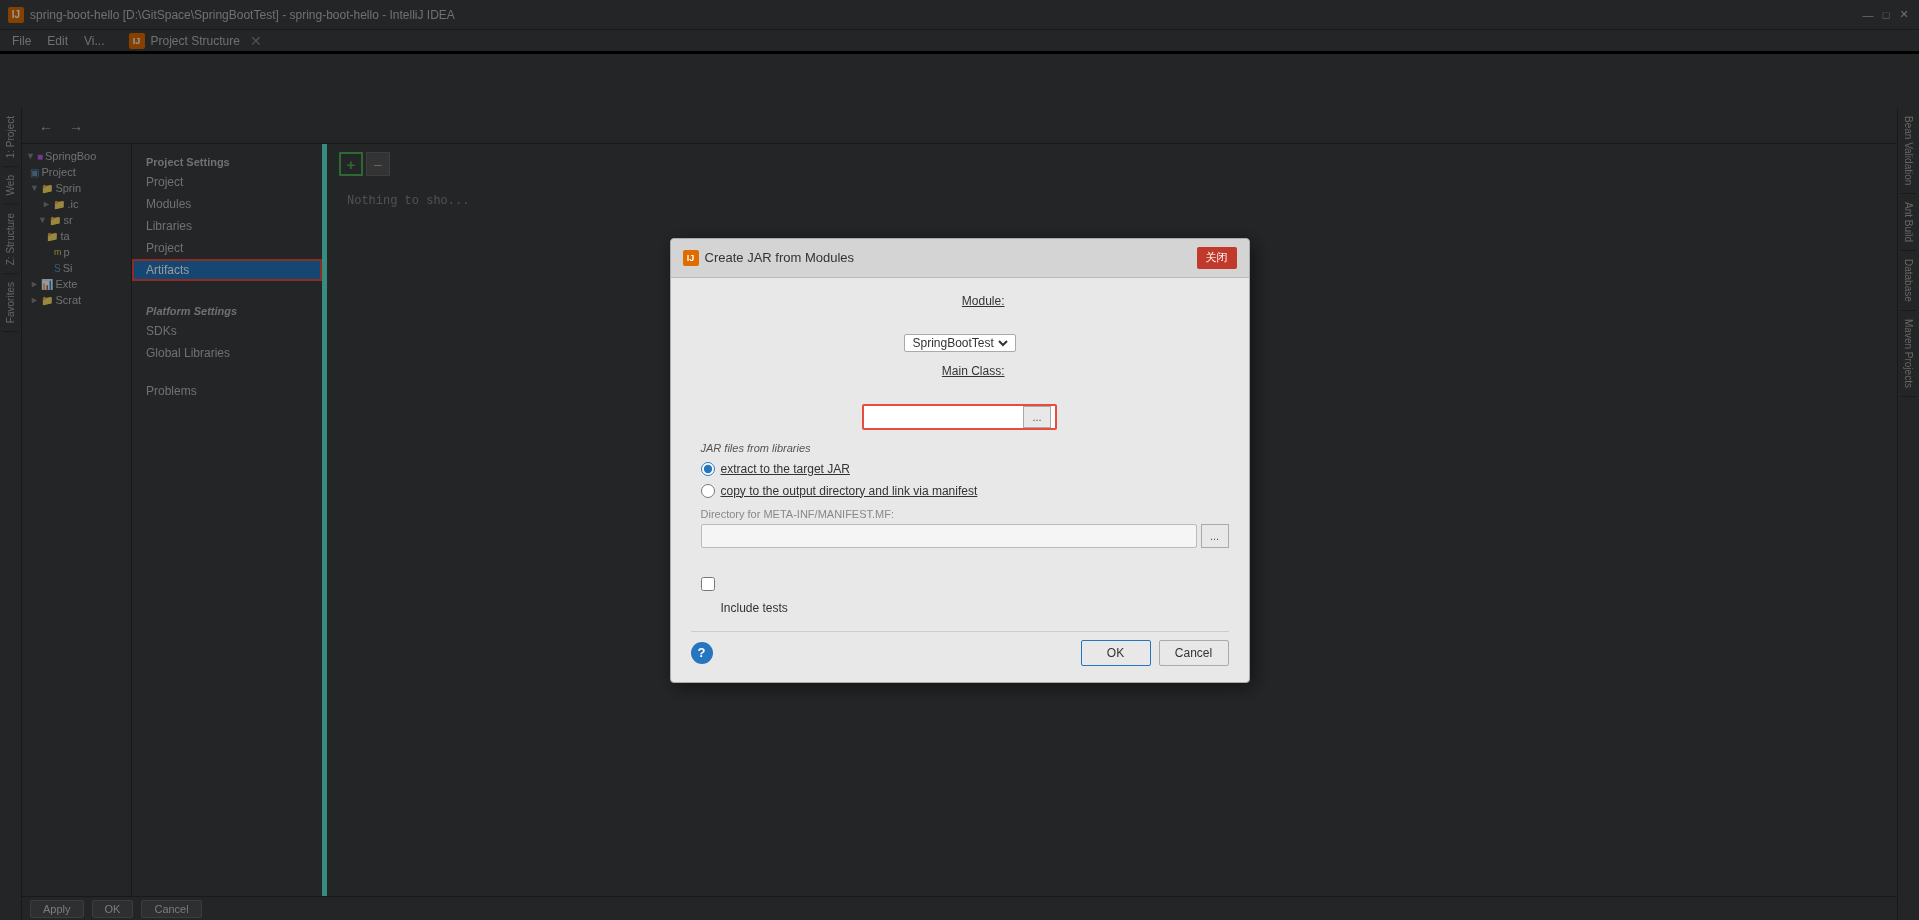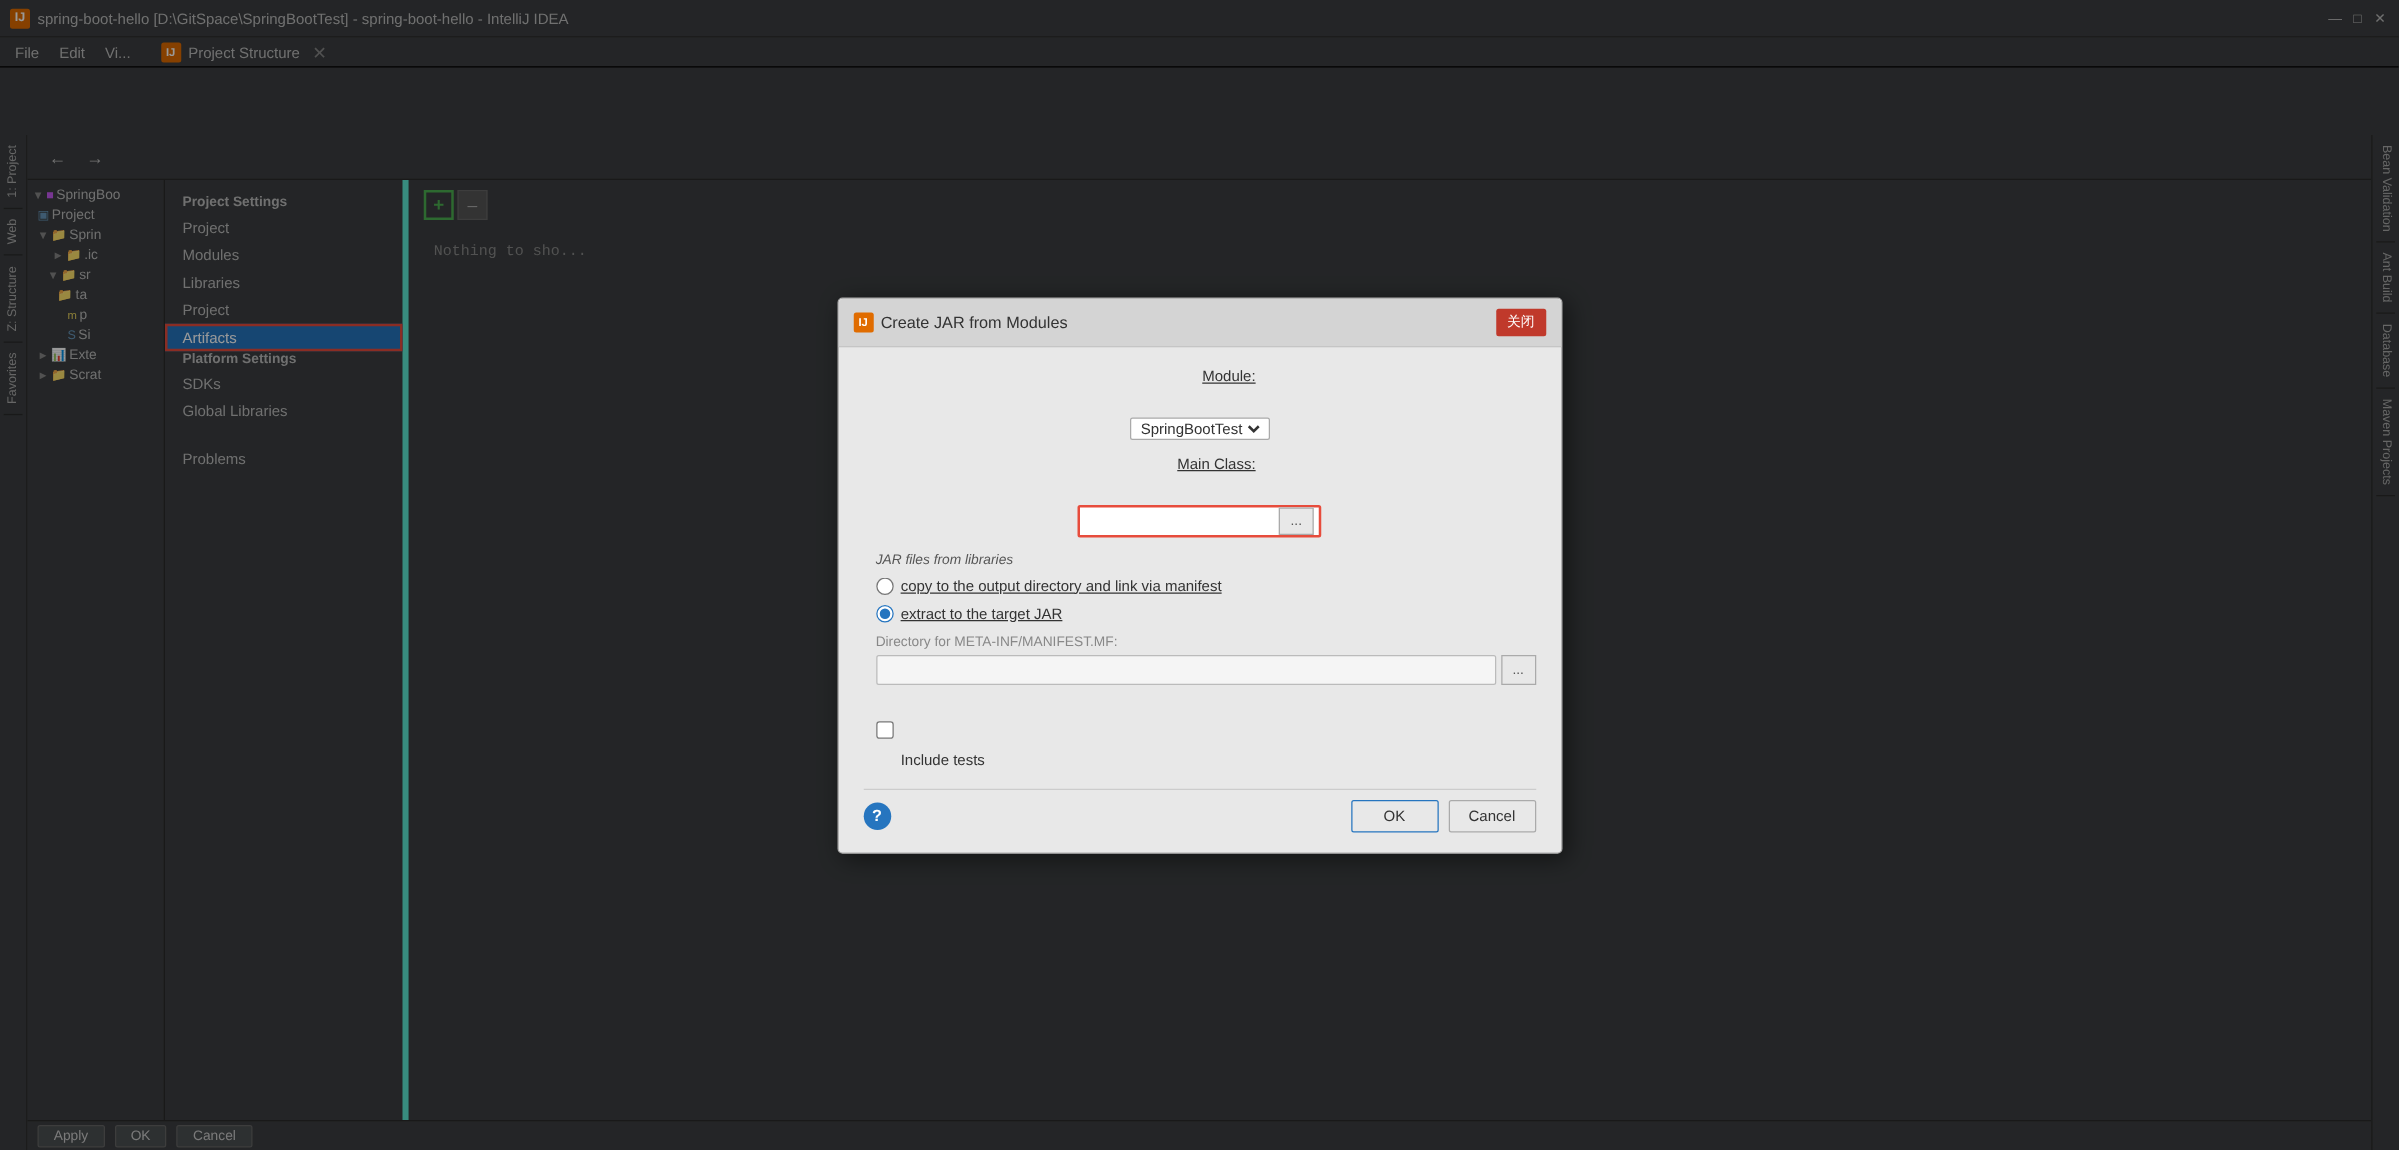--- a/index.html
+++ b/index.html
@@ -24,21 +24,21 @@
 
     
     .menu-bar {
       height: 24px;
       background: #3c3f41;
       display: flex;
       align-items: center;
       padding: 0 4px;
       color: #bbbbbb;
       font-size: 12px;
-      border-bottom: 1px solid #000000;
+      border-bottom: 3px solid #000000;
     }
     .menu-item { padding: 2px 8px; cursor: pointer; border-radius: 2px; }
     .toolbar-btn {
       width: 24px;
       height: 24px;
       display: flex;
       align-items: center;
       justify-content: center;
       background: transparent;
       border: 1px solid transparent;
@@ -385,21 +385,22 @@
     .nav-item.selected {
       background: #2675BF;
       color: white;
       outline: 2px solid #e74c3c;
       outline-offset: -2px;
     }
     .nav-section-title2 {
       color: #bbbbbb;
       font-size: 11px;
       font-weight: bold;
-      padding: 0 14px 3px;
+      padding: 24px 14px 3px;
+      font-style: italic;
     }
 
     
     .artifact-content {
       flex: 1;
       background: #3c3f41;
       padding: 8px 12px;
       position: relative;
     }
     .artifact-toolbar {
@@ -661,30 +662,30 @@
         <span class="form-label underlined">Main Class:</span>
         <div class="form-input-container">
           <input class="form-input" type="text" value="" style="">
           <button class="browse-btn">...</button>
         </div>
       </div>
 
       <div class="section-title">JAR files from libraries</div>
 
       <div class="radio-row">
+        <input type="radio" name="jar-option" id="radio1" checked="" style="">
+        <label for="radio1" class="radio-label">
+          <span>extract to the target JAR</span>
+        </label>
+      </div>
+
+      <div class="radio-row">
         <input type="radio" name="jar-option" id="radio2" style="">
         <label for="radio2" class="radio-label">
           <span>copy to the output directory and link via manifest</span>
-        </label>
-      </div>
-
-      <div class="radio-row">
-        <input type="radio" name="jar-option" id="radio1" checked="" style="">
-        <label for="radio1" class="radio-label">
-          <span>extract to the target JAR</span>
         </label>
       </div>
 
       <div style="margin: 10px 0 6px 10px;">
         <div class="manifest-label">Directory for META-INF/MANIFEST.MF:</div>
         <div class="manifest-input-row">
           <input class="manifest-input" type="text" value="" style="">
           <button class="manifest-browse">...</button>
         </div>
       </div>

